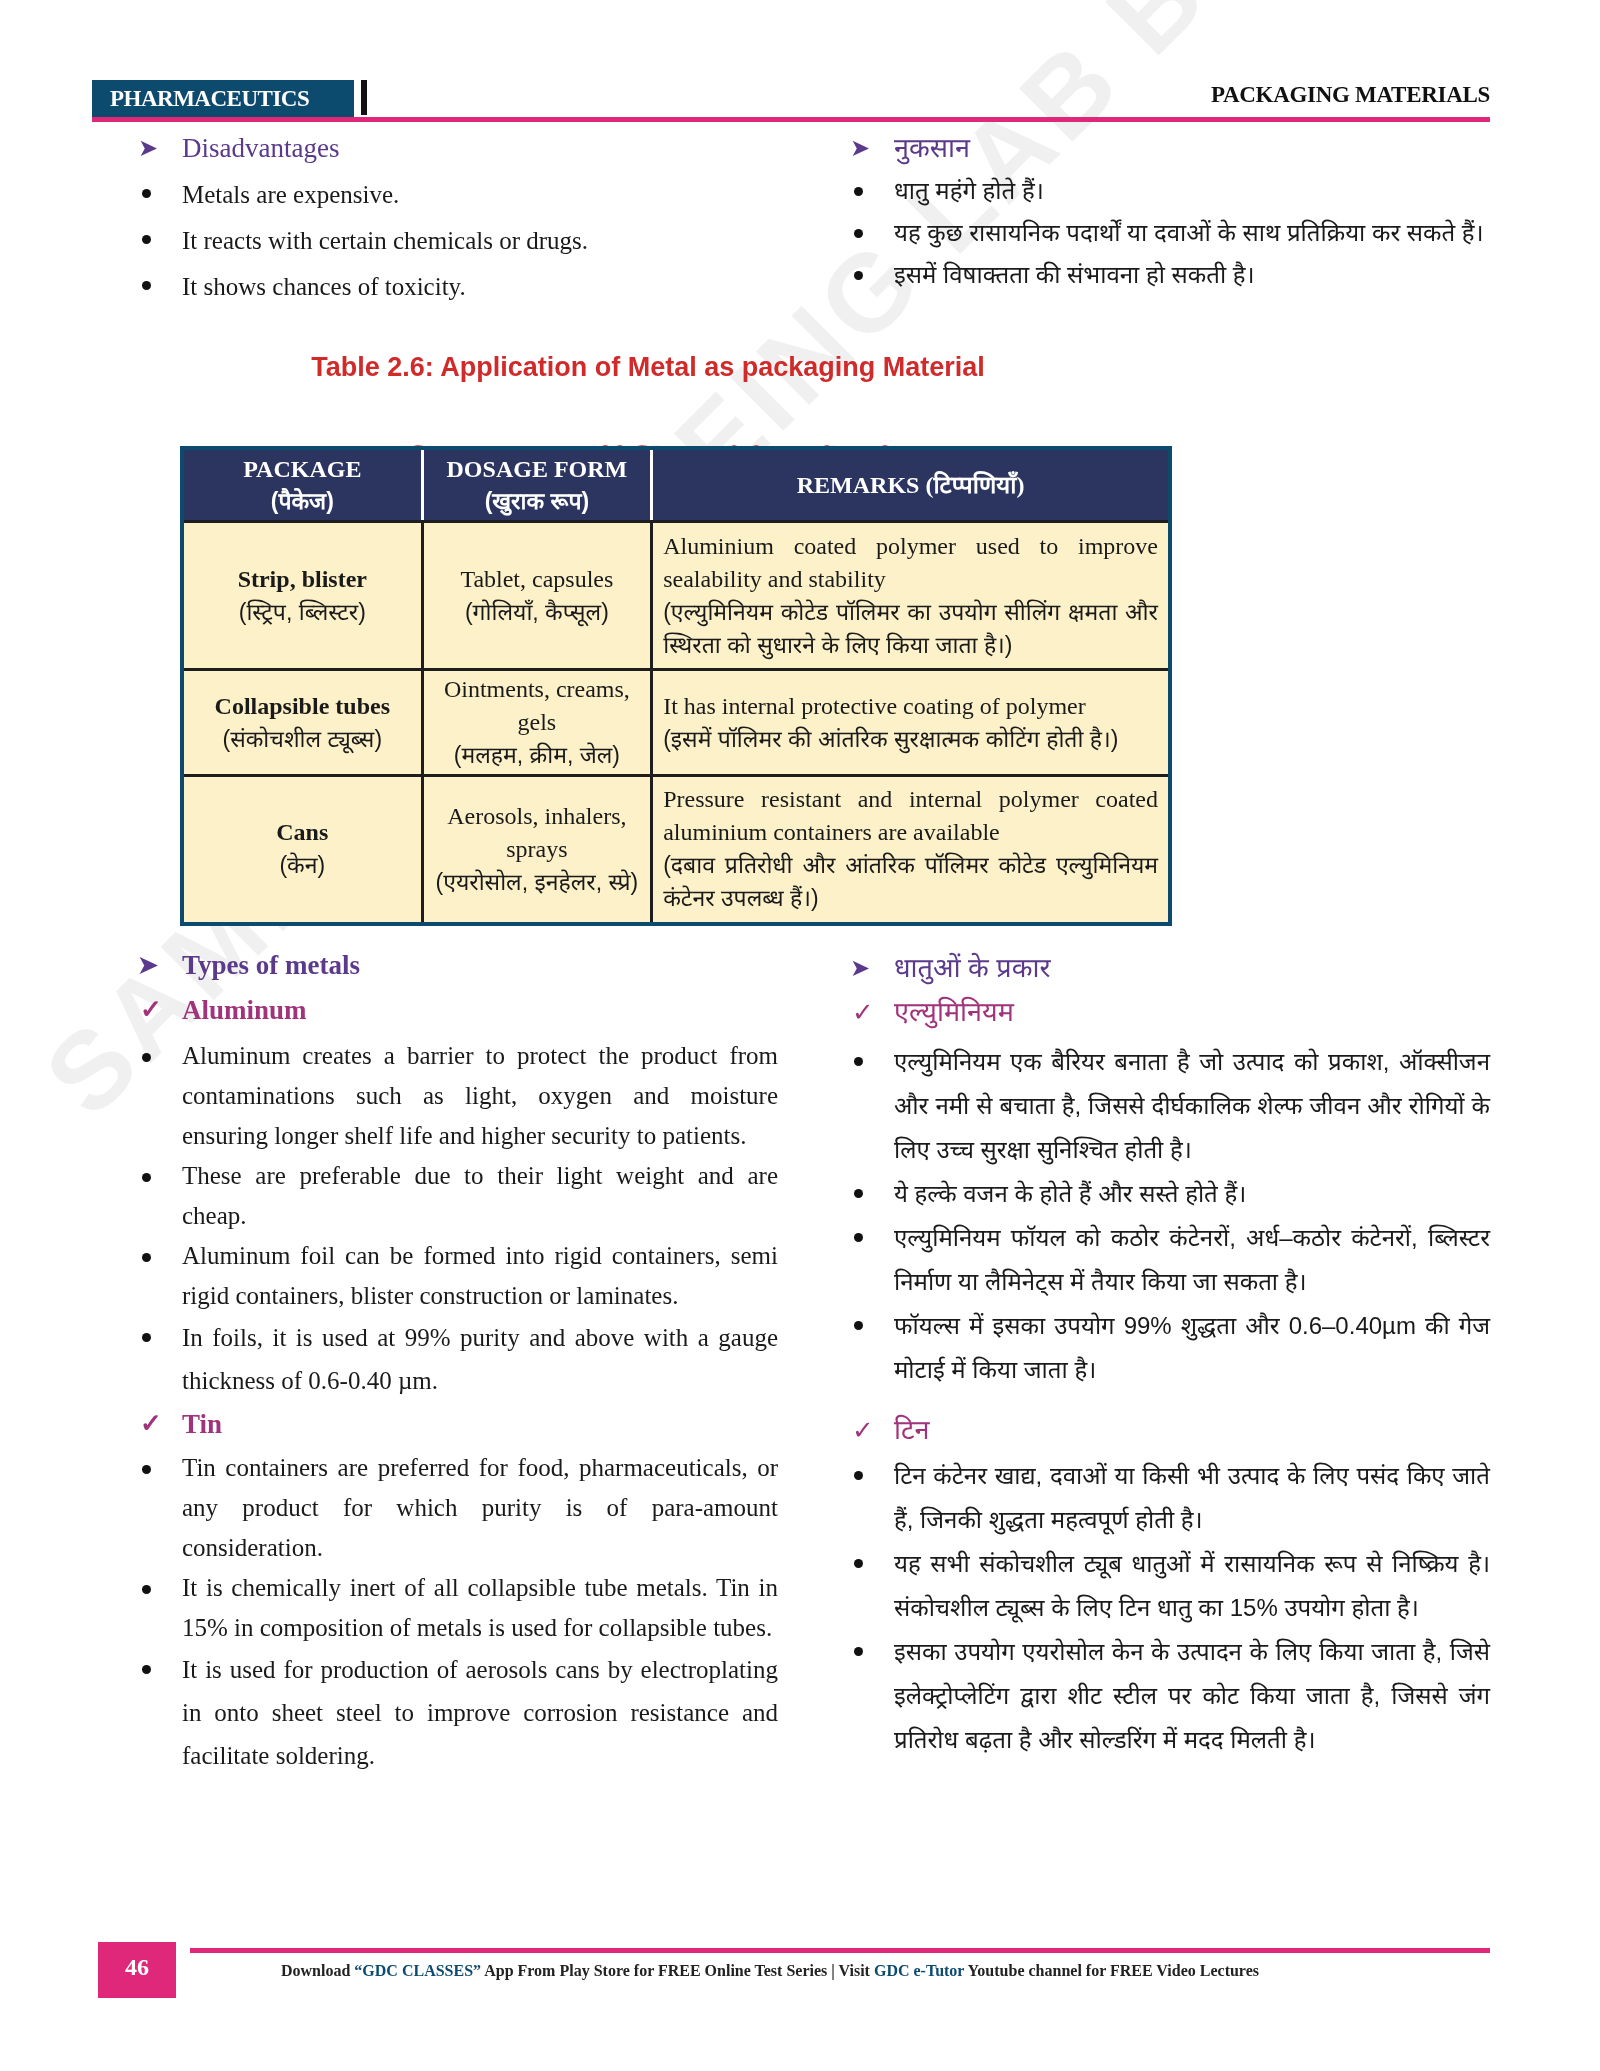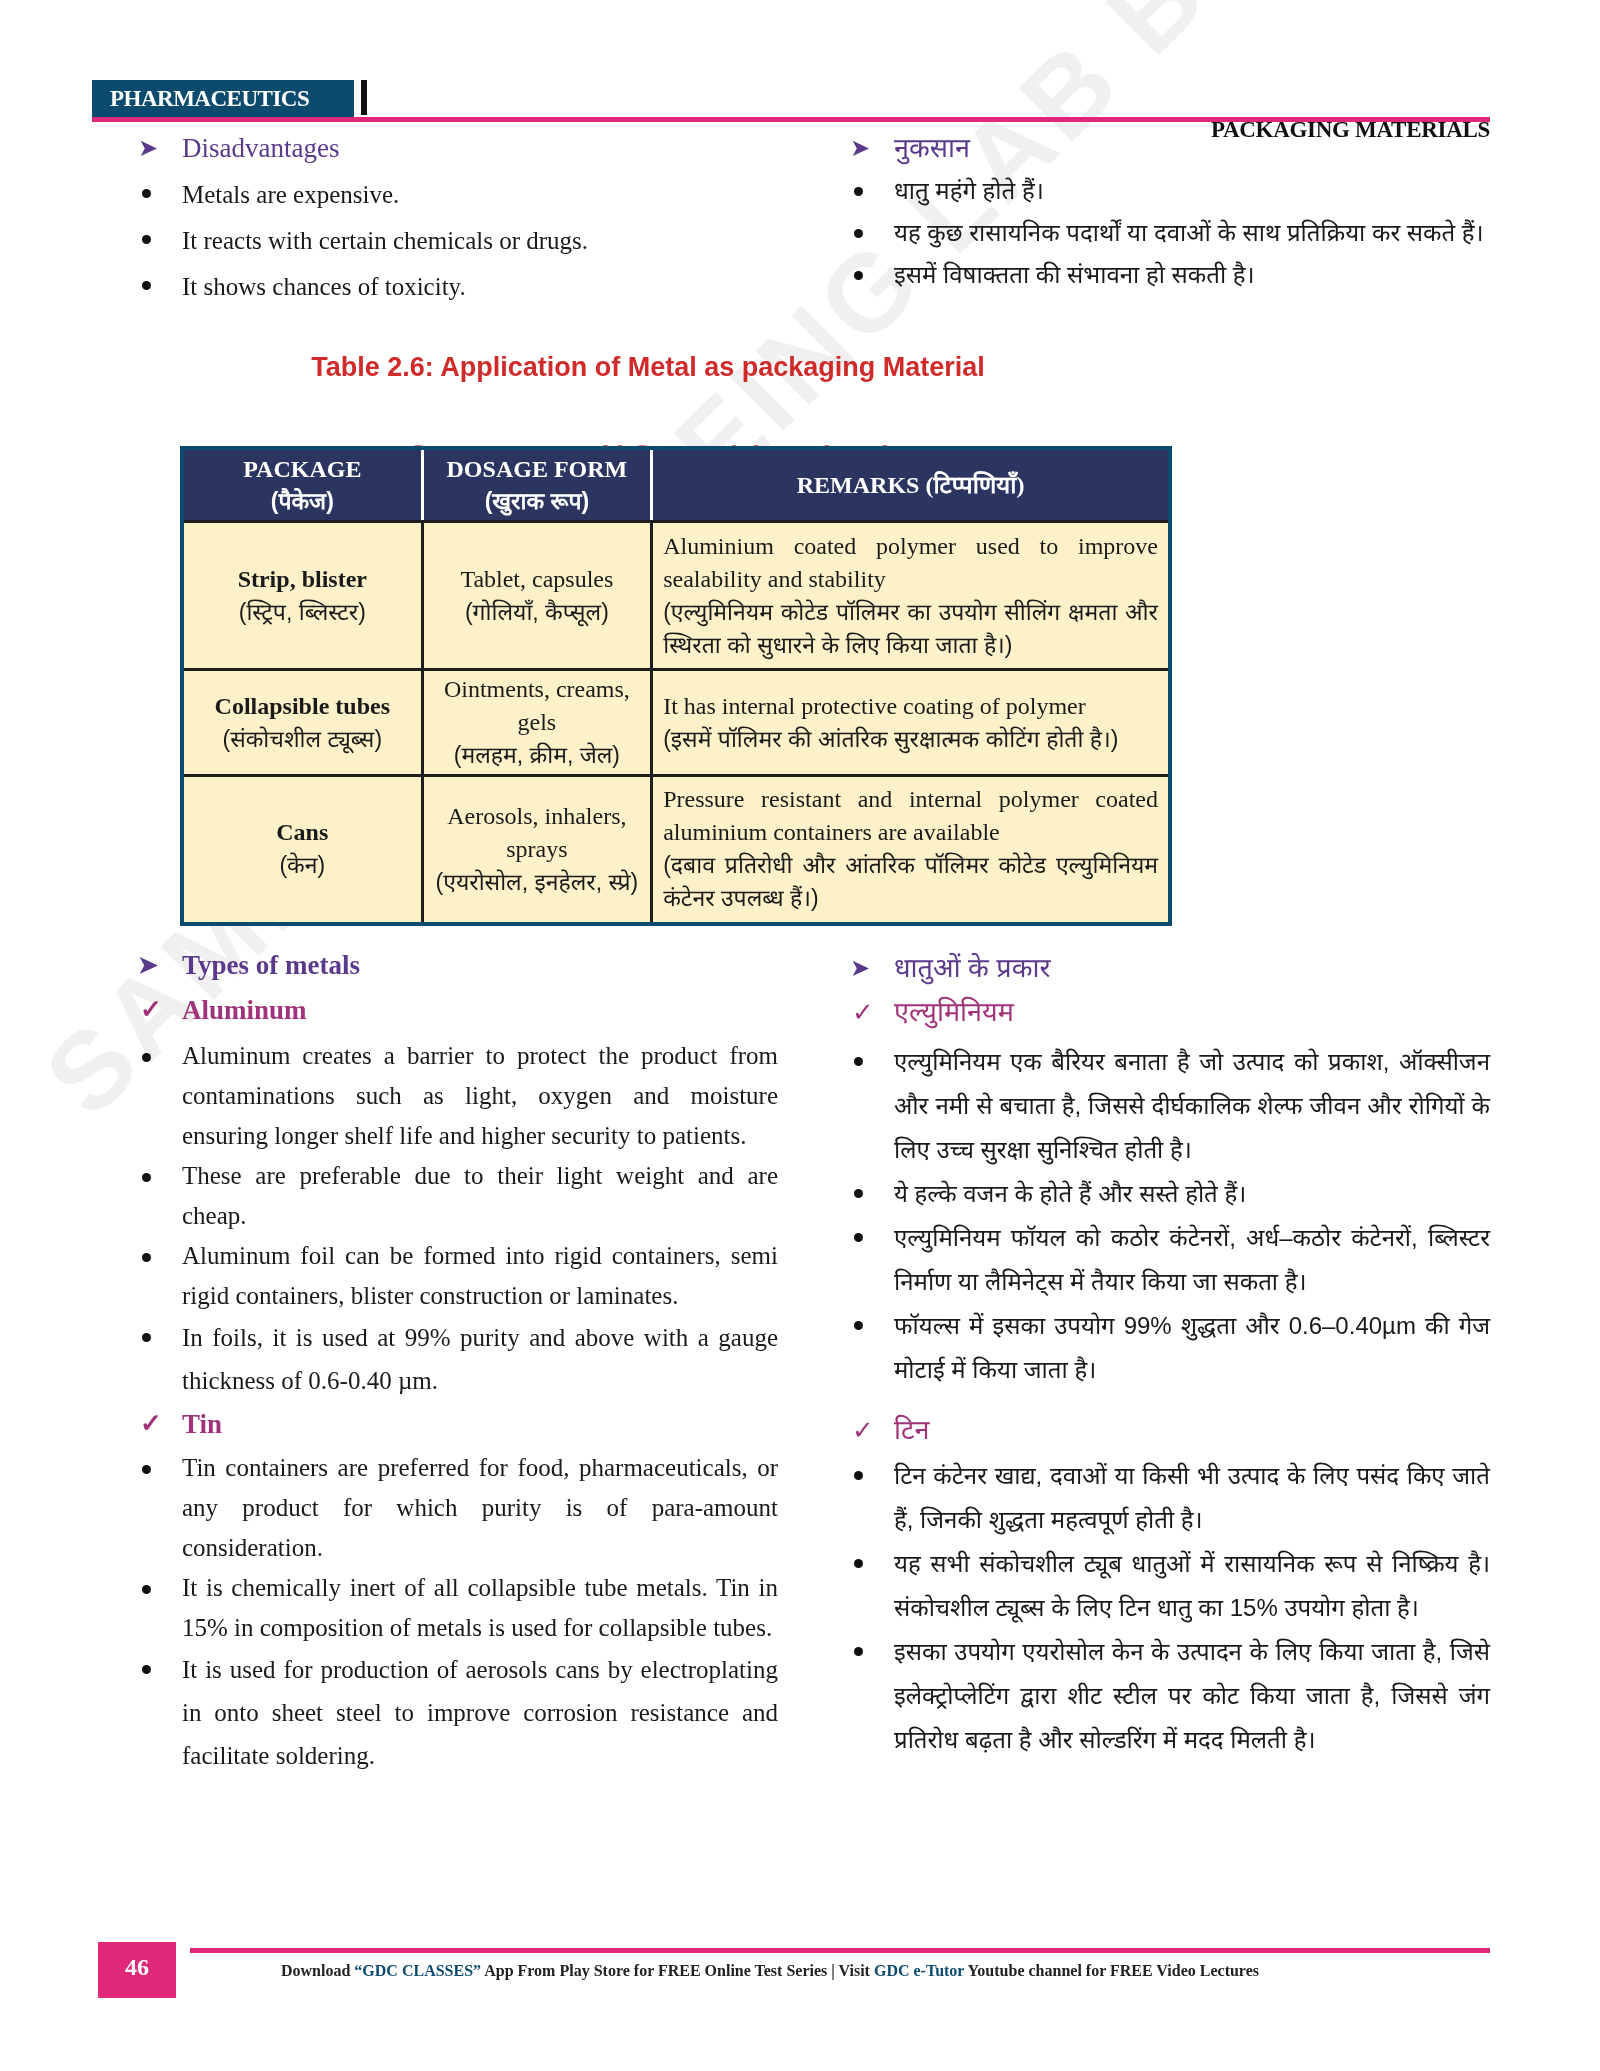--- a/index.html
+++ b/index.html
@@ -1,21 +1,21 @@
 <!DOCTYPE html>
 <html><head>
 <meta charset="utf-8">
 <style>
   html, body { margin:0; padding:0; background:#ffffff; }
   body { width:1600px; height:2071px; position:relative; overflow:hidden; font-family:"Liberation Serif", serif; color:#1a1a1a; }
 
   .header-tab { position:absolute; left:92px; top:80px; width:262px; height:38px; background:#0c4a6e; }
   .header-tab span { position:absolute; left:18px; top:6px; font-family:"Liberation Serif", serif; font-weight:bold; font-size:23px; color:#ffffff; letter-spacing:-0.5px; }
   .header-bar-mark { position:absolute; left:361px; top:80px; width:6px; height:35px; background:#111; }
-  .header-title { position:absolute; right:110px; top:82px; font-family:"Liberation Serif", serif; font-weight:bold; font-size:23px; color:#111; letter-spacing:-0.3px;margin-top:35px; }
+  .header-title { position:absolute; right:110px; top:82px; font-family:"Liberation Serif", serif; font-weight:bold; font-size:23px; color:#111; letter-spacing:-0.3px; }
   .header-rule { position:absolute; left:92px; top:117px; width:1398px; height:5px; background:#e0287a; }
 
   .col { position:absolute; font-size:25px; line-height:40px; }
   .col.left { left:138px; width:640px; }
   .col.right { left:850px; width:640px; font-family:"Liberation Sans", sans-serif; font-size:24px; }
   .heading { position:relative; padding-left:44px; font-size:27px; color:#5b3a8c; height:40px; }
   .heading .arrow { position:absolute; left:0; top:0; color:#5b3a8c; font-size:24px; }
   .heading.sub { color:#a0337a; font-weight:bold; }
   .heading.sub .check { position:absolute; left:2px; top:0; color:#a0337a; font-size:26px; }
   .heading.main { font-weight:bold; }

